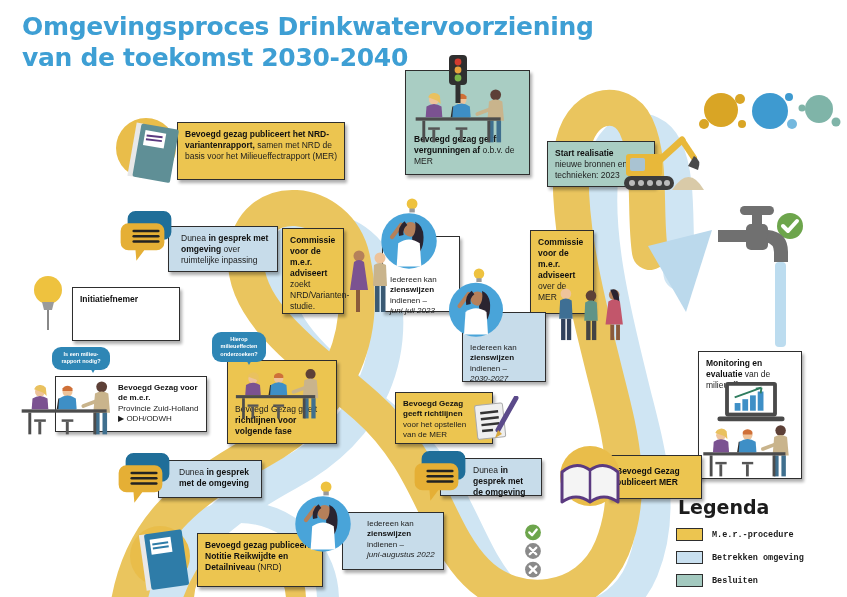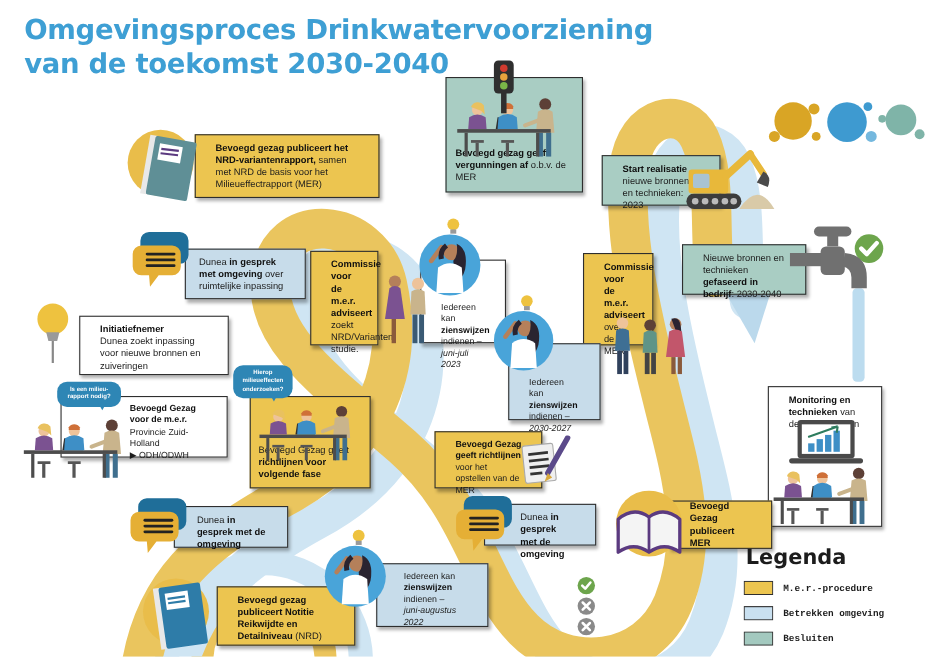--- a/index.html
+++ b/index.html
@@ -8,21 +8,21 @@
   .bg{position:absolute;left:0;top:0;z-index:0;}
   .title{position:absolute;left:22px;top:12px;z-index:4;width:620px;
          font-family:"DejaVu Sans",sans-serif;font-weight:800;font-size:25px;line-height:1.22;
          color:#3E9FD4;letter-spacing:-0.3px;}
   .logo{position:absolute;left:708px;top:20px;z-index:4;
         font-family:"DejaVu Sans",sans-serif;font-weight:700;font-size:19px;line-height:1.1;color:#17577E;}
   .logo .gold-o{color:#D9A525;}
   .i{position:absolute;z-index:3;}
   .i svg{display:block;width:100%;height:100%;}
   .box{position:absolute;z-index:2;border:1px solid #2e2e2e;box-shadow:2px 3px 3px rgba(0,0,0,.32);
-       padding:6px 18px;font-size:8.5px;line-height:1.3;color:#1c1c1c;box-sizing:border-box;}
+       padding:6px 7px;font-size:8.5px;line-height:1.3;color:#1c1c1c;box-sizing:border-box;}
   .box b{color:#101010;}
   .yellow{background:#ECC550;}
   .blue{background:#C7DCEA;}
   .teal{background:#A9CDC3;}
   .white{background:#ffffff;}
   .date{display:block;font-style:italic;}
   .bubble{position:absolute;z-index:6;background:#2E86B5;color:#fff;border-radius:9px;
           padding:4px 4px;font-size:5.5px;font-weight:bold;text-align:center;line-height:1.35;}
   .bubble::after{content:"";position:absolute;bottom:-8px;right:12px;
           border:5px solid transparent;border-top:9px solid #2E86B5;}
@@ -104,32 +104,32 @@
         <circle cx="15" cy="8" r="5.5" fill="#B5805A"></circle>
         <path d="M10 14 Q15 10 20 14 L24 42 L6 42 Z" fill="#7B5291"></path>
         <rect x="12" y="42" width="4" height="22" fill="#8A5A3B"></rect>
         <circle cx="36" cy="10" r="5.5" fill="#EEC39A"></circle>
         <path d="M30 17 Q36 13 42 17 L43 38 L29 38 Z" fill="#C9B48C"></path>
         <rect x="31" y="38" width="4.5" height="26" fill="#3A5A74"></rect>
         <rect x="37" y="38" width="4.5" height="26" fill="#3A5A74"></rect>
       </svg>
   </div>
 
-  <div class="box white" style="left:72px;top:287px;width:136px;height:54px;">
-    <p style="margin:0"><b style="display:block">Initiatiefnemer</b><span>Dunea zoekt inpassing voor nieuwe bronnen en zuiveringen</span></p>
+  <div class="box white" style="left:72px;top:287px;width:108px;height:54px;">
+    <p style="margin:0"><b style="display:block">Initiatiefnemer</b></p>
   </div>
   <div class="i" style="left:30px;top:274px;width:36px;height:58px;">
     <svg viewBox="0 0 36 58">
         <circle cx="18" cy="16" r="14" fill="#EEC23F"></circle>
         <path d="M12 28 h12 l-2 8 h-8 Z" fill="#9A9A9A"></path>
         <line x1="18" y1="36" x2="18" y2="56" stroke="#888" stroke-width="2"></line>
       </svg>
   </div>
 
-  <div class="box white" style="left:55px;top:360px;width:152px;height:56px;padding-left:62px;font-size:8px;">
+  <div class="box white" style="left:55px;top:376px;width:152px;height:56px;padding-left:62px;font-size:8px;">
     <p style="margin:0">
         <b style="display:block">Bevoegd Gezag voor de m.e.r.</b>
         <span style="display:block">Provincie Zuid-Holland</span>
         <span style="display:block">▶ ODH/ODWH</span>
       </p>
   </div>
   <div class="i" style="left:20px;top:376px;width:100px;height:60px;">
     <svg viewBox="0 0 120 72">
         <circle cx="98" cy="13" r="6.5" fill="#5D4037"></circle>
         <path d="M90 21 Q98 16 106 21 L108 44 L88 44 Z" fill="#C9B48C"></path>
@@ -268,39 +268,36 @@
         <rect x="35" y="36" width="4.5" height="20" fill="#444"></rect>
         <rect x="41" y="36" width="4.5" height="20" fill="#444"></rect>
         <circle cx="64" cy="9" r="5.5" fill="#B5805A"></circle>
         <path d="M60 4 q8 -3 9 8 l1 10 -4 -2 Z" fill="#2A2430"></path>
         <path d="M58 16 Q64 12 70 16 L73 40 L55 40 Z" fill="#C2566B"></path>
         <rect x="60" y="40" width="4" height="16" fill="#8A5A3B"></rect>
         <rect x="66" y="40" width="4" height="16" fill="#8A5A3B"></rect>
       </svg>
   </div>
 
-  <div class="box teal" style="left:620px;top:222px;width:113px;height:46px;">
-    <p style="margin:0"><span>Nieuwe bronnen en technieken </span><b>gefaseerd in bedrijf</b><span>: 2030-2040</span></p>
-  </div>
 
   <div class="i" style="left:718px;top:204px;width:90px;height:145px;">
     <svg viewBox="0 0 90 145">
         <rect x="57" y="58" width="11" height="85" rx="4" fill="#BCDCEF"></rect>
         <circle cx="72" cy="22" r="13" fill="#6DA54C"></circle>
         <path d="M65 22 l5 5 9 -10" stroke="#FFF" stroke-width="4" fill="none" stroke-linecap="round" stroke-linejoin="round"></path>
         <rect x="22" y="2" width="34" height="9" rx="4.5" fill="#707070"></rect>
         <rect x="34" y="8" width="10" height="12" fill="#707070"></rect>
         <rect x="0" y="26" width="30" height="12" fill="#707070"></rect>
         <rect x="28" y="20" width="22" height="26" rx="5" fill="#707070"></rect>
         <path d="M50 26 q20 2 20 22 l0 10 h-14 l0 -10 q0 -8 -8 -10 Z" fill="#707070"></path>
       </svg>
   </div>
 
   <div class="box white" style="left:698px;top:351px;width:104px;height:128px;">
-    <p style="margin:0"><b>Monitoring en technieken</b><span> van de milieueffecten</span></p>
+    <p style="margin:0"><b>Monitoring en evaluatie</b><span> van de milieueffecten</span></p>
   </div>
   <div class="i" style="left:714px;top:380px;width:74px;height:48px;">
     <svg viewBox="0 0 74 50">
         <rect x="10" y="2" width="54" height="36" rx="3" fill="#4A4A4A"></rect>
         <rect x="14" y="6" width="46" height="28" fill="#FFF"></rect>
         <rect x="20" y="24" width="6" height="8" fill="#3E8FC6"></rect>
         <rect x="28" y="20" width="6" height="12" fill="#3E8FC6"></rect>
         <rect x="36" y="16" width="6" height="16" fill="#3E8FC6"></rect>
         <rect x="44" y="12" width="6" height="20" fill="#3E8FC6"></rect>
         <path d="M20 18 L48 8 M48 8 l-6 1 M48 8 l-1 6" stroke="#2F7D5F" stroke-width="2" fill="none"></path>

